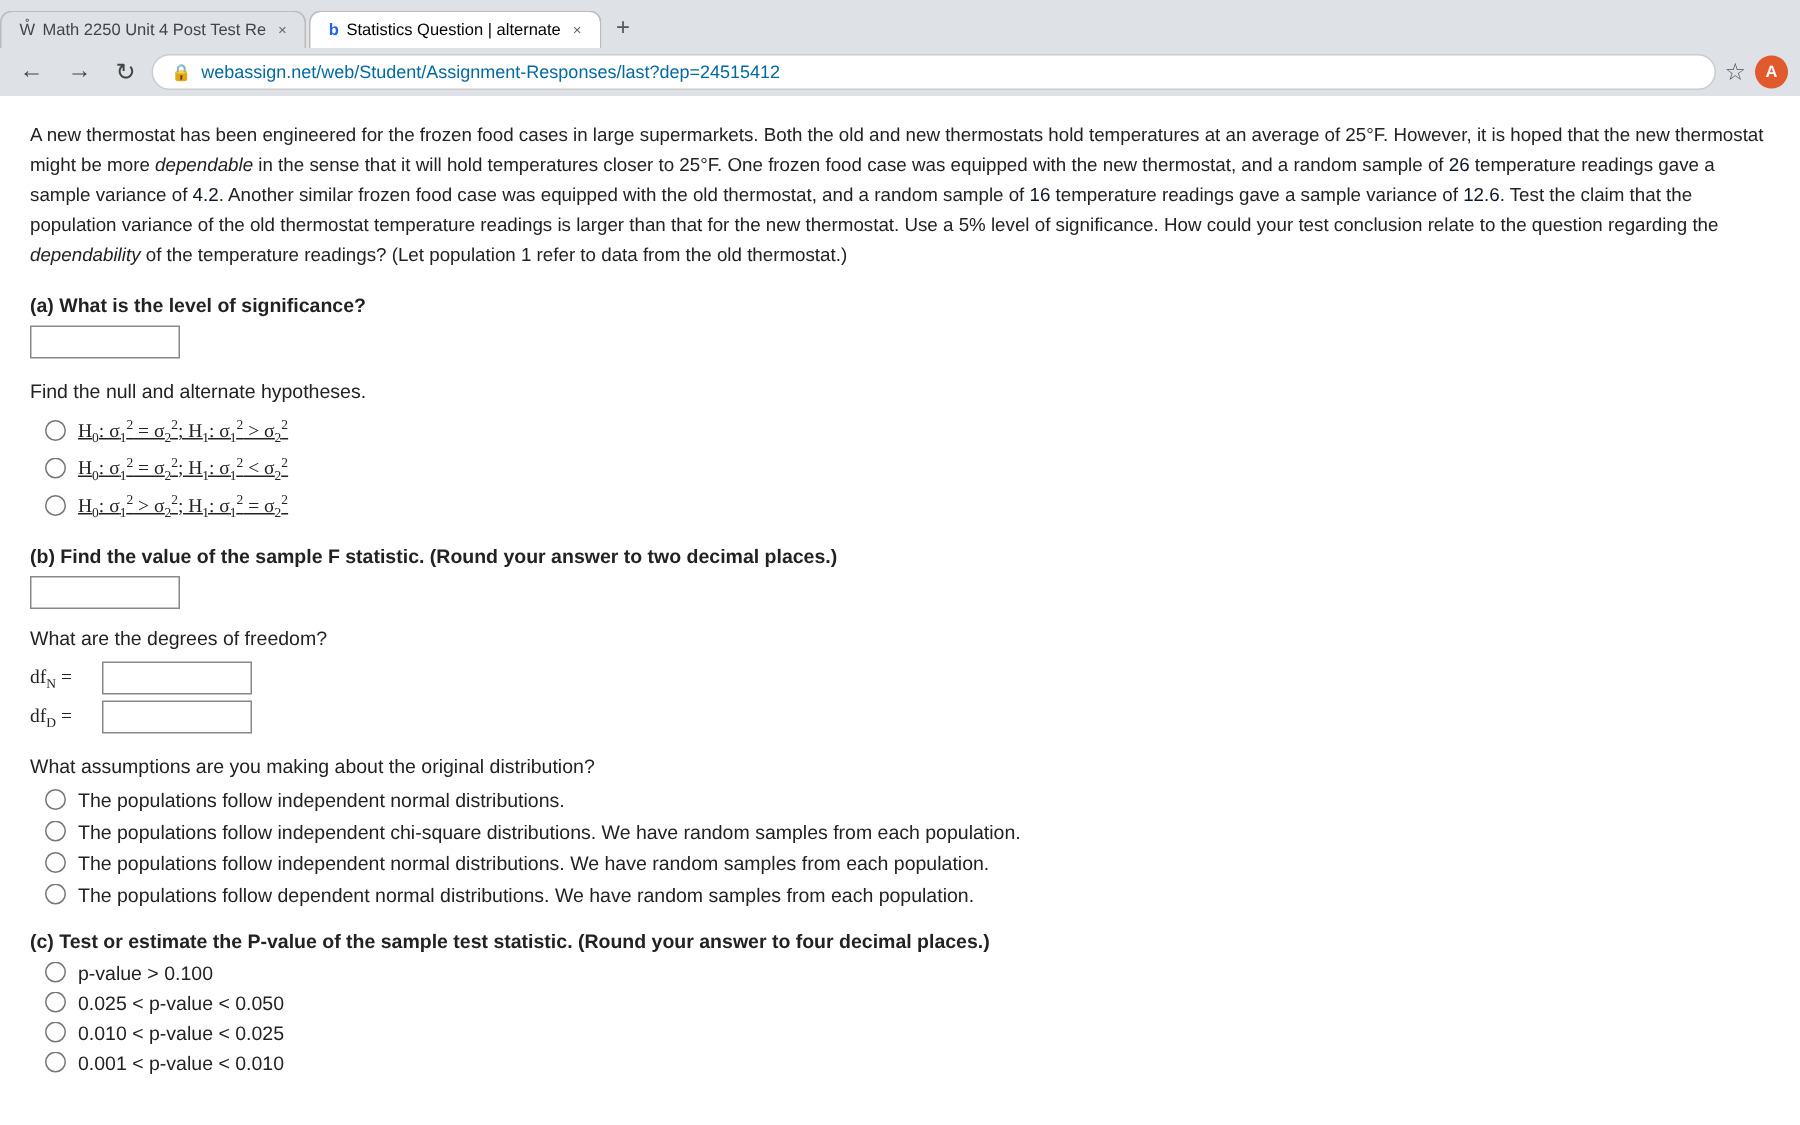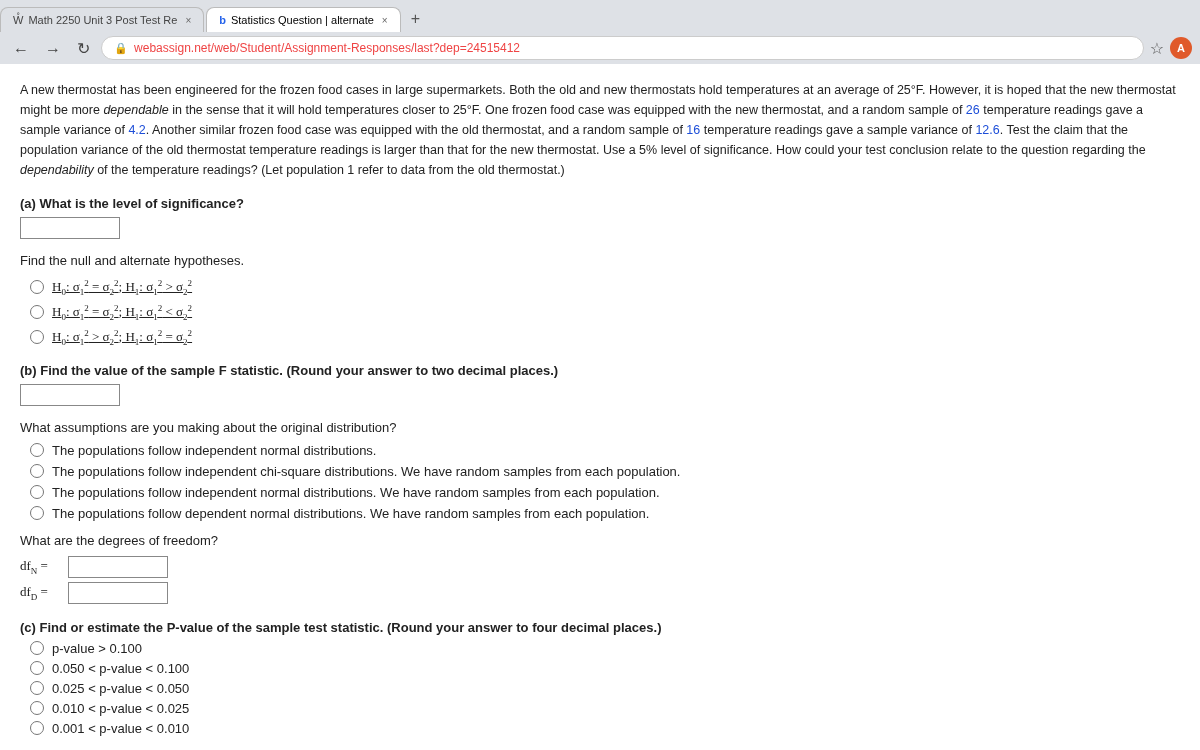--- a/index.html
+++ b/index.html
@@ -18,30 +18,30 @@
     .tab-close { margin-left: 8px; color: #666; font-size: 10px; cursor: pointer; }
     .tab-new { background: none; border: none; font-size: 16px; padding: 4px 8px; color: #555; cursor: pointer; }
 
     .address-bar-row { display: flex; align-items: center; background: #dee1e6; padding: 4px 8px; gap: 6px; }
     .nav-btn { background: none; border: none; font-size: 16px; color: #444; cursor: pointer; padding: 2px 5px; border-radius: 50%; }
     .address-bar {
       flex: 1; background: #fff; border: 1px solid #ccc; border-radius: 20px;
       padding: 4px 12px; font-size: 12px; color: #333; display: flex; align-items: center; gap: 6px;
     }
     .lock-icon { color: #555; font-size: 11px; }
-    .address-text { font-size: 12px; color: #ef4444; }
+    .address-text { font-size: 12px; color: #0369a1; }
     .star-btn { background: none; border: none; font-size: 16px; color: #555; cursor: pointer; }
     .profile-btn { background: #e05a2b; border: none; border-radius: 50%; width: 22px; height: 22px; color: white; font-size: 11px; font-weight: bold; cursor: pointer; }
 
     
     .page-content { background: #fff; padding: 16px 20px 30px 20px; width: 1200px; min-height: 690px; overflow-y: auto; }
 
     .question-text { font-size: 12.5px; line-height: 1.6; margin-bottom: 14px; color: #222; }
     .question-text em { font-style: italic; }
-    .question-text .highlight { color: #1d4ed8; font-style: normal; margin-top: 14px; }
+    .question-text .highlight { color: #0f172a; font-style: normal; margin-top: 14px; }
 
     .sub-question { font-weight: bold; margin: 14px 0 6px 0; font-size: 13px; }
     .answer-input { border: 1px solid #888; width: 100px; height: 22px; font-size: 12px; padding: 2px 4px; }
 
     .hypothesis-section { margin: 10px 0 10px 10px; text-decoration: underline; }
     .radio-option { display: flex; align-items: center; margin: 6px 0; gap: 8px; font-size: 13px; }
     .radio-option input[type="radio"] { width: 14px; height: 14px; margin: 0; cursor: pointer; }
 
     .degrees-row { display: flex; align-items: center; gap: 8px; margin: 4px 0; font-size: 13px; }
     .degrees-label { min-width: 40px; font-size: 12px; }
@@ -58,21 +58,21 @@
     .pvalue-options .radio-option { margin: 5px 0; }
   </style>
 </head>
 <body>
 
 <div class="browser-chrome">
 
   <div class="tab-bar">
     <div class="tab">
       <span class="tab-favicon">W̊</span>
-      <span style="font-size:11px; max-width:160px; overflow:hidden; white-space:nowrap; text-overflow:ellipsis;">Math 2250 Unit 3 Post Test Re</span>
+      <span style="font-size:11px; max-width:160px; overflow:hidden; white-space:nowrap; text-overflow:ellipsis;">Math 2250 Unit 4 Post Test Re</span>
       <span class="tab-close">×</span>
     </div>
     <div class="tab active">
       <span class="tab-favicon" style="color:#2563eb; font-weight:bold;">b</span>
       <span style="font-size:11px;">Statistics Question | alternate</span>
       <span class="tab-close">×</span>
     </div>
     <button class="tab-new">+</button>
   </div>
 
@@ -125,73 +125,69 @@
           </div>
 
         </div>
       </div>
     </div>
 
     <div class="section-block">
       <div class="sub-question">(b) Find the value of the sample F statistic. (Round your answer to two decimal places.)</div>
       <input type="text" class="answer-input" style="">
 
-      <div style="margin-top: 14px;">
-        <div class="section-label">What assumptions are you making about the original distribution?</div>
-        <div style="margin-left: 10px;">
-
-          <div class="radio-option">
-            <input type="radio" name="assumption" style="">
-            <span>The populations follow independent normal distributions.</span>
-          </div>
-
-          <div class="radio-option">
-            <input type="radio" name="assumption" style="">
-            <span>The populations follow independent chi-square distributions. We have random samples from each population.</span>
-          </div>
-
-          <div class="radio-option">
-            <input type="radio" name="assumption" style="">
-            <span>The populations follow independent normal distributions. We have random samples from each population.</span>
-          </div>
-
-          <div class="radio-option">
-            <input type="radio" name="assumption" style="">
-            <span>The populations follow dependent normal distributions. We have random samples from each population.</span>
-          </div>
-
-        </div>
-      </div>
-
       <div style="margin-top: 12px;">
         <div class="section-label">What are the degrees of freedom?</div>
         <div class="degrees-row">
           <span class="math degrees-label">df<sub>N</sub> =</span>
           <input type="text" class="answer-input" style="">
         </div>
         <div class="degrees-row">
           <span class="math degrees-label">df<sub>D</sub> =</span>
           <input type="text" class="answer-input" style="">
         </div>
       </div>
+
+      <div style="margin-top: 14px;">
+        <div class="section-label">What assumptions are you making about the original distribution?</div>
+        <div style="margin-left: 10px;">
+
+          <div class="radio-option">
+            <input type="radio" name="assumption" style="">
+            <span>The populations follow independent normal distributions.</span>
+          </div>
+
+          <div class="radio-option">
+            <input type="radio" name="assumption" style="">
+            <span>The populations follow independent chi-square distributions. We have random samples from each population.</span>
+          </div>
+
+          <div class="radio-option">
+            <input type="radio" name="assumption" style="">
+            <span>The populations follow independent normal distributions. We have random samples from each population.</span>
+          </div>
+
+          <div class="radio-option">
+            <input type="radio" name="assumption" style="">
+            <span>The populations follow dependent normal distributions. We have random samples from each population.</span>
+          </div>
+
+        </div>
+      </div>
     </div>
 
     <div class="section-block">
-      <div class="sub-question">(c) Find or estimate the P-value of the sample test statistic. (Round your answer to four decimal places.)</div>
+      <div class="sub-question">(c) Test or estimate the P-value of the sample test statistic. (Round your answer to four decimal places.)</div>
       <div class="pvalue-options">
 
         <div class="radio-option">
           <input type="radio" name="pvalue" style="">
           <span>p-value &gt; 0.100</span>
         </div>
 
-        <div class="radio-option">
-          <input type="radio" name="pvalue" style="">
-          <span>0.050 &lt; p-value &lt; 0.100</span>
-        </div>
 
         <div class="radio-option">
           <input type="radio" name="pvalue" style="">
           <span>0.025 &lt; p-value &lt; 0.050</span>
         </div>
 
         <div class="radio-option">
           <input type="radio" name="pvalue" style="">
           <span>0.010 &lt; p-value &lt; 0.025</span>
         </div>

